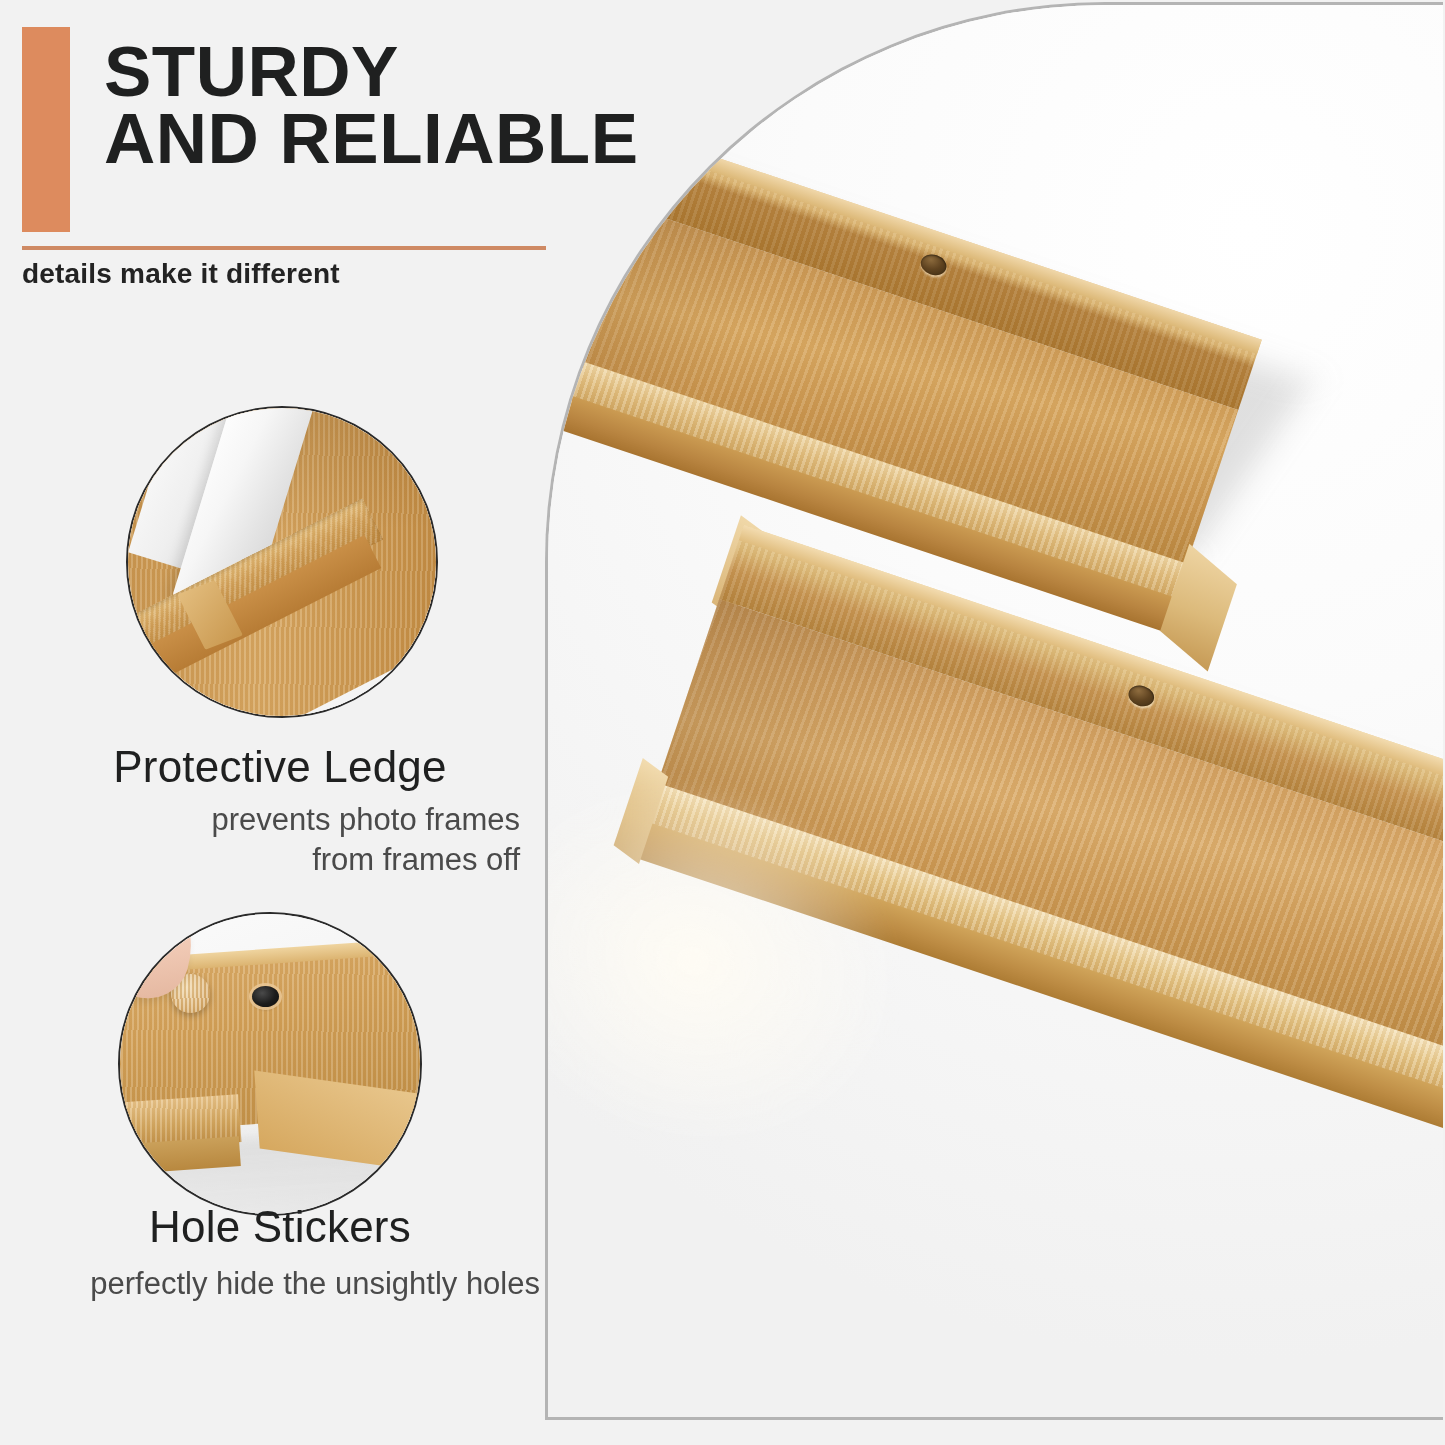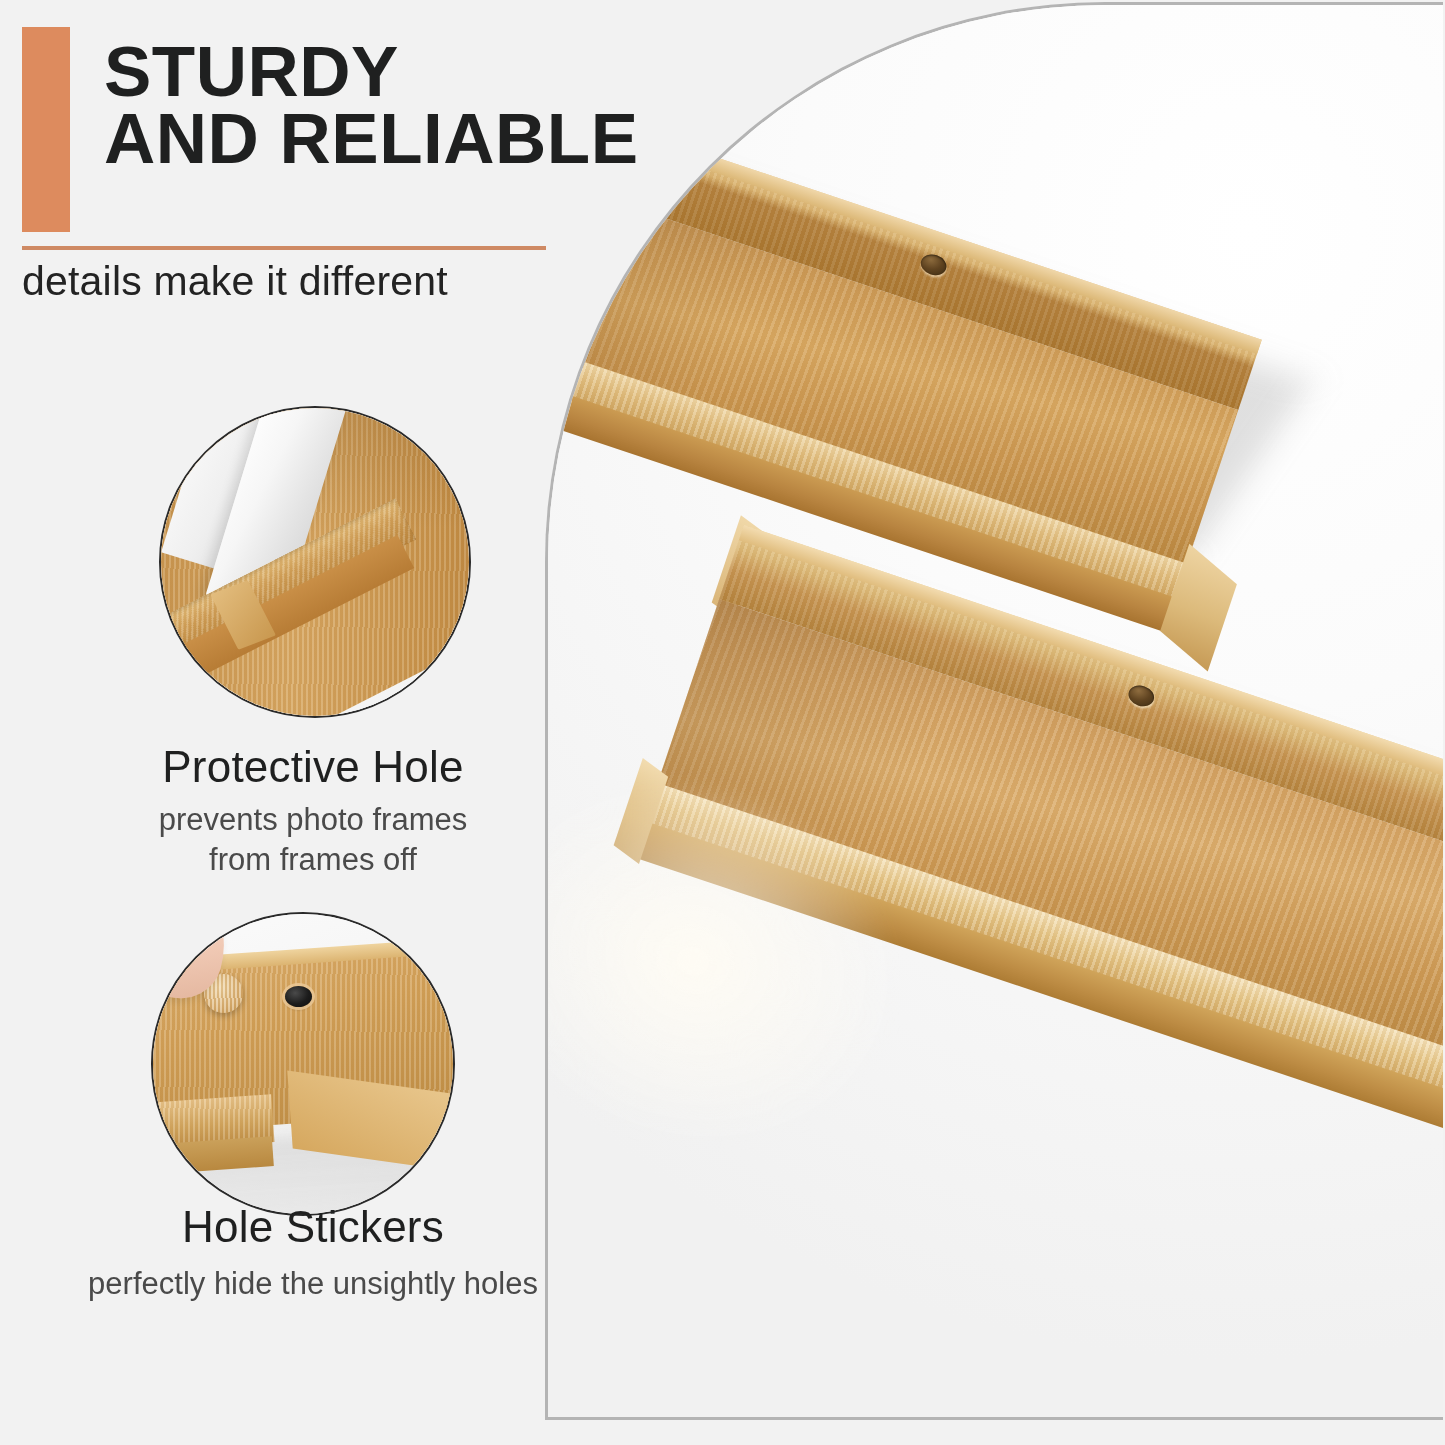--- a/index.html
+++ b/index.html
@@ -2,60 +2,60 @@
 <html><head>
 <meta charset="utf-8">
 <style>
   html,body{margin:0;padding:0;}
   body{
     width:1445px;height:1445px;overflow:hidden;
     background:#f2f2f2;
     font-family:"Liberation Sans", sans-serif;
     position:relative;
   }
-  .stage{position:absolute;inset:0;padding-left:33px;}
+  .stage{position:absolute;inset:0;}
 
   
   .accent-bar{
     position:absolute;left:22px;top:27px;width:48px;height:205px;
     background:#dd8b5e;
   }
   .headline{
     position:absolute;left:104px;top:38px;width:640px;
     font-size:71px;line-height:0.95;font-weight:700;
     letter-spacing:0.5px;color:#1f2020;
   }
   .headline .ln{display:block;white-space:nowrap;}
   .divider{
     position:absolute;left:22px;top:246px;width:524px;height:4px;
     background:#cf8a64;
   }
   .tagline{
     position:absolute;left:22px;top:258px;width:620px;
-    font-size:41px;font-weight:400;color:#232323;letter-spacing:0.2px;
+    font-size:28px;font-weight:700;color:#232323;letter-spacing:0.2px;
   }
 
   
   .feature{position:absolute;}
   .circle{
     position:absolute;border-radius:50%;overflow:hidden;
     border:2px solid #2a2a2a;background:#ffffff;
   }
   .circle-inner{position:absolute;inset:0;overflow:hidden;}
 
   .cap-title{
     position:absolute;text-align:center;
     font-size:44px;font-weight:400;color:#1f2020;letter-spacing:0.2px;
     white-space:nowrap;
   }
   .cap-sub{
     position:absolute;text-align:center;
     font-size:31px;font-weight:400;color:#4a4a4a;line-height:1.28;
   }
-  .cap-sub span{display:block;}
+  .cap-sub span{display:block;text-align:right;}
 
   
   .c1-wallbg{position:absolute;inset:0;background:
       linear-gradient(150deg,#fdfdfd 0%,#f7f7f7 45%,#ebebeb 100%);}
   .c1-deck{
     position:absolute;left:-28%;top:-10%;width:150%;height:108%;
     background:
       repeating-linear-gradient(118deg, rgba(255,255,255,.16) 0 2px, rgba(150,95,40,.10) 2px 5px),
       linear-gradient(118deg,#b9823f 0%,#c9964f 22%,#d8a862 48%,#c79249 74%,#ab742f 100%);
     transform:rotate(-27deg);
@@ -331,21 +331,21 @@
         <div class="c1-deck">
           <div class="c1-deckshade"></div>
         </div>
         <div class="c1-frame2"></div>
         <div class="c1-frame"></div>
         <div class="c1-lip"></div>
         <div class="c1-lipface"></div>
         <div class="c1-endcap"></div>
       </div>
     </div>
-    <div class="cap-title" style="left:60px;top:742px;width:440px;">Protective Hole</div>
+    <div class="cap-title" style="left:60px;top:742px;width:440px;">Protective Ledge</div>
     <div class="cap-sub" style="left:40px;top:800px;width:480px;">
       <span>prevents photo frames</span>
       <span>from frames off</span>
     </div>
   </div>
 
   <div class="feature">
     <div class="circle" style="left:118px;top:912px;width:300px;height:300px;">
       <div class="circle-inner">
         <div class="c2-wallbg"></div>

